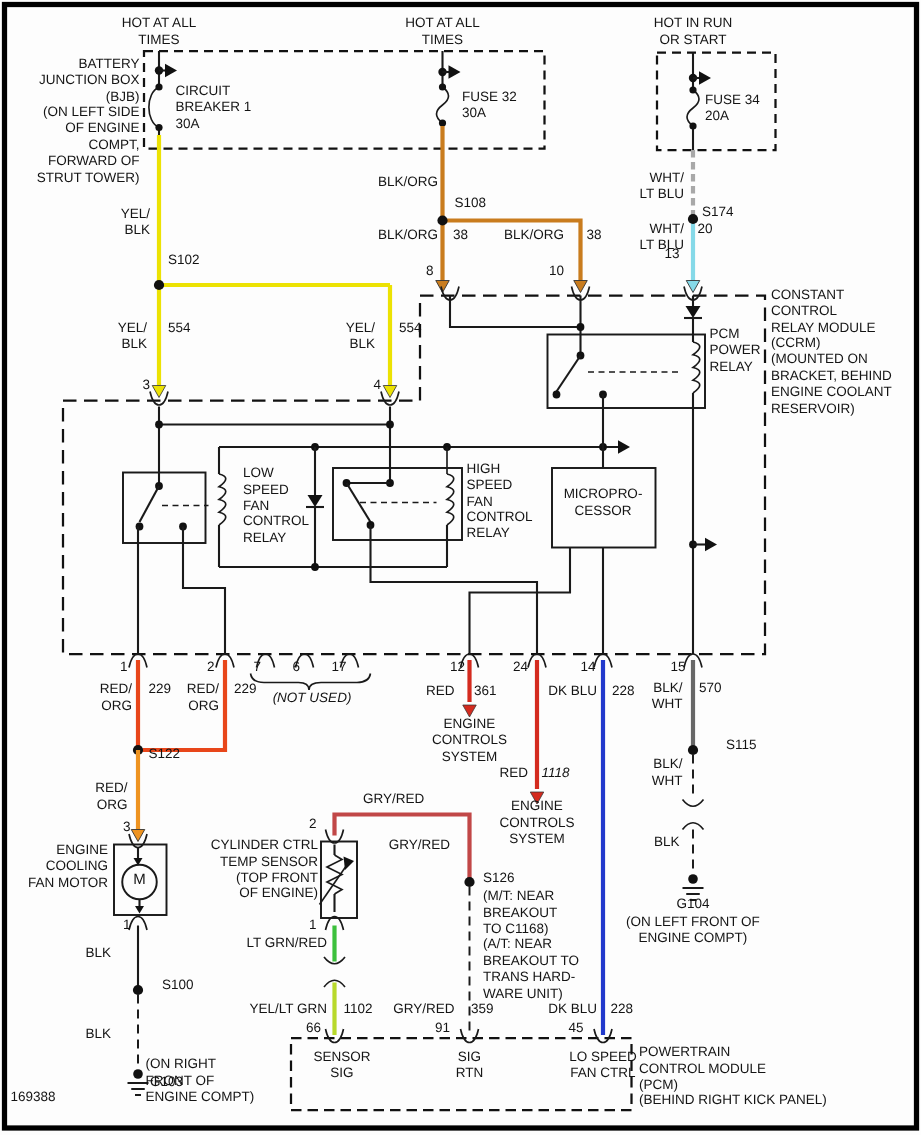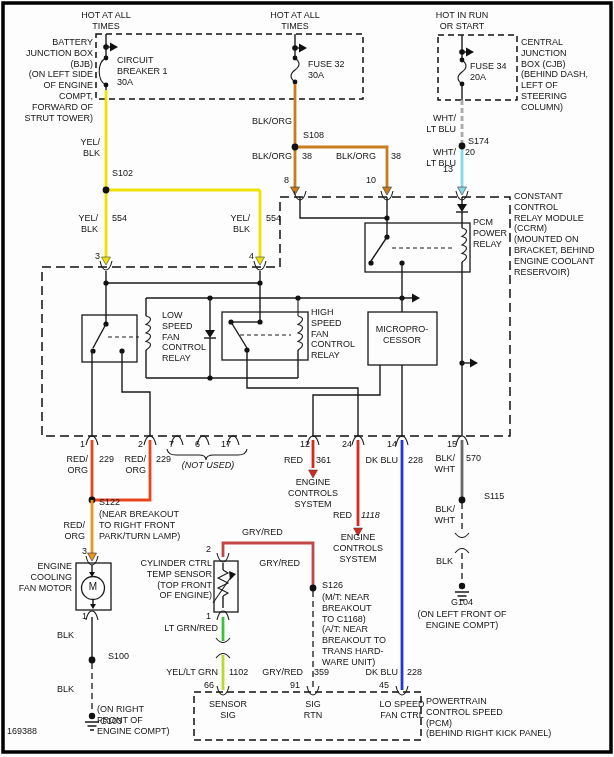--- a/index.html
+++ b/index.html
@@ -252,27 +252,20 @@
 (ON LEFT SIDE
 OF ENGINE
 COMPT,
 FORWARD OF
 STRUT TOWER)</div>
 <div class="lbl" style="left:117px;top:55px">CIRCUIT
 BREAKER 1
 30A</div>
 <div class="lbl" style="left:308px;top:59px">FUSE 32
 30A</div>
-<div class="lbl" style="left:521px;top:37px">CENTRAL
-JUNCTION
-BOX (CJB)
-(BEHIND DASH,
-LEFT OF
-STEERING
-COLUMN)</div>
 <div class="lbl" style="left:470px;top:61px">FUSE 34
 20A</div>
 
 <div class="lbl r" style="left:70px;top:137px;width:30px">YEL/
 BLK</div>
 <div class="lbl" style="left:112px;top:168px">S102</div>
 <div class="lbl r" style="left:68px;top:213px;width:30px">YEL/
 BLK</div>
 <div class="lbl" style="left:112px;top:213px">554</div>
 <div class="lbl r" style="left:220px;top:213px;width:30px">YEL/
@@ -350,23 +343,20 @@
 <div class="lbl c" style="left:273px;top:477px;width:80px">ENGINE
 CONTROLS
 SYSTEM</div>
 <div class="lbl r" style="left:325px;top:510px;width:27px">RED</div>
 <div class="lbl i" style="left:361px;top:510px">1118</div>
 <div class="lbl c" style="left:318px;top:532px;width:80px">ENGINE
 CONTROLS
 SYSTEM</div>
 
 <div class="lbl" style="left:99px;top:497px">S122</div>
-<div class="lbl" style="left:99px;top:509px">(NEAR BREAKOUT
-TO RIGHT FRONT
-PARK/TURN LAMP)</div>
 <div class="lbl r" style="left:55px;top:520px;width:30px">RED/
 ORG</div>
 <div class="lbl" style="left:82px;top:546px">3</div>
 <div class="lbl r" style="left:2px;top:561px;width:70px">ENGINE
 COOLING
 FAN MOTOR</div>
 <div class="lbl c" style="left:86px;top:582px;width:14px;font-size:10px">M</div>
 <div class="lbl" style="left:82px;top:611px">1</div>
 <div class="lbl r" style="left:46px;top:630px;width:28px">BLK</div>
 <div class="lbl" style="left:108px;top:651px">S100</div>
@@ -412,17 +402,17 @@
 <div class="lbl c" style="left:398px;top:609px;width:128px">(ON LEFT FRONT OF
 ENGINE COMPT)</div>
 
 <div class="lbl c" style="left:198px;top:699px;width:60px">SENSOR
 SIG</div>
 <div class="lbl c" style="left:285px;top:699px;width:56px">SIG
 RTN</div>
 <div class="lbl c" style="left:364px;top:699px;width:76px">LO SPEED
 FAN CTRL</div>
 <div class="lbl" style="left:426px;top:696px">POWERTRAIN
-CONTROL SPEED
+CONTROL MODULE
 (PCM)
 (BEHIND RIGHT KICK PANEL)</div>
 
 </div>
 
 </body></html>

